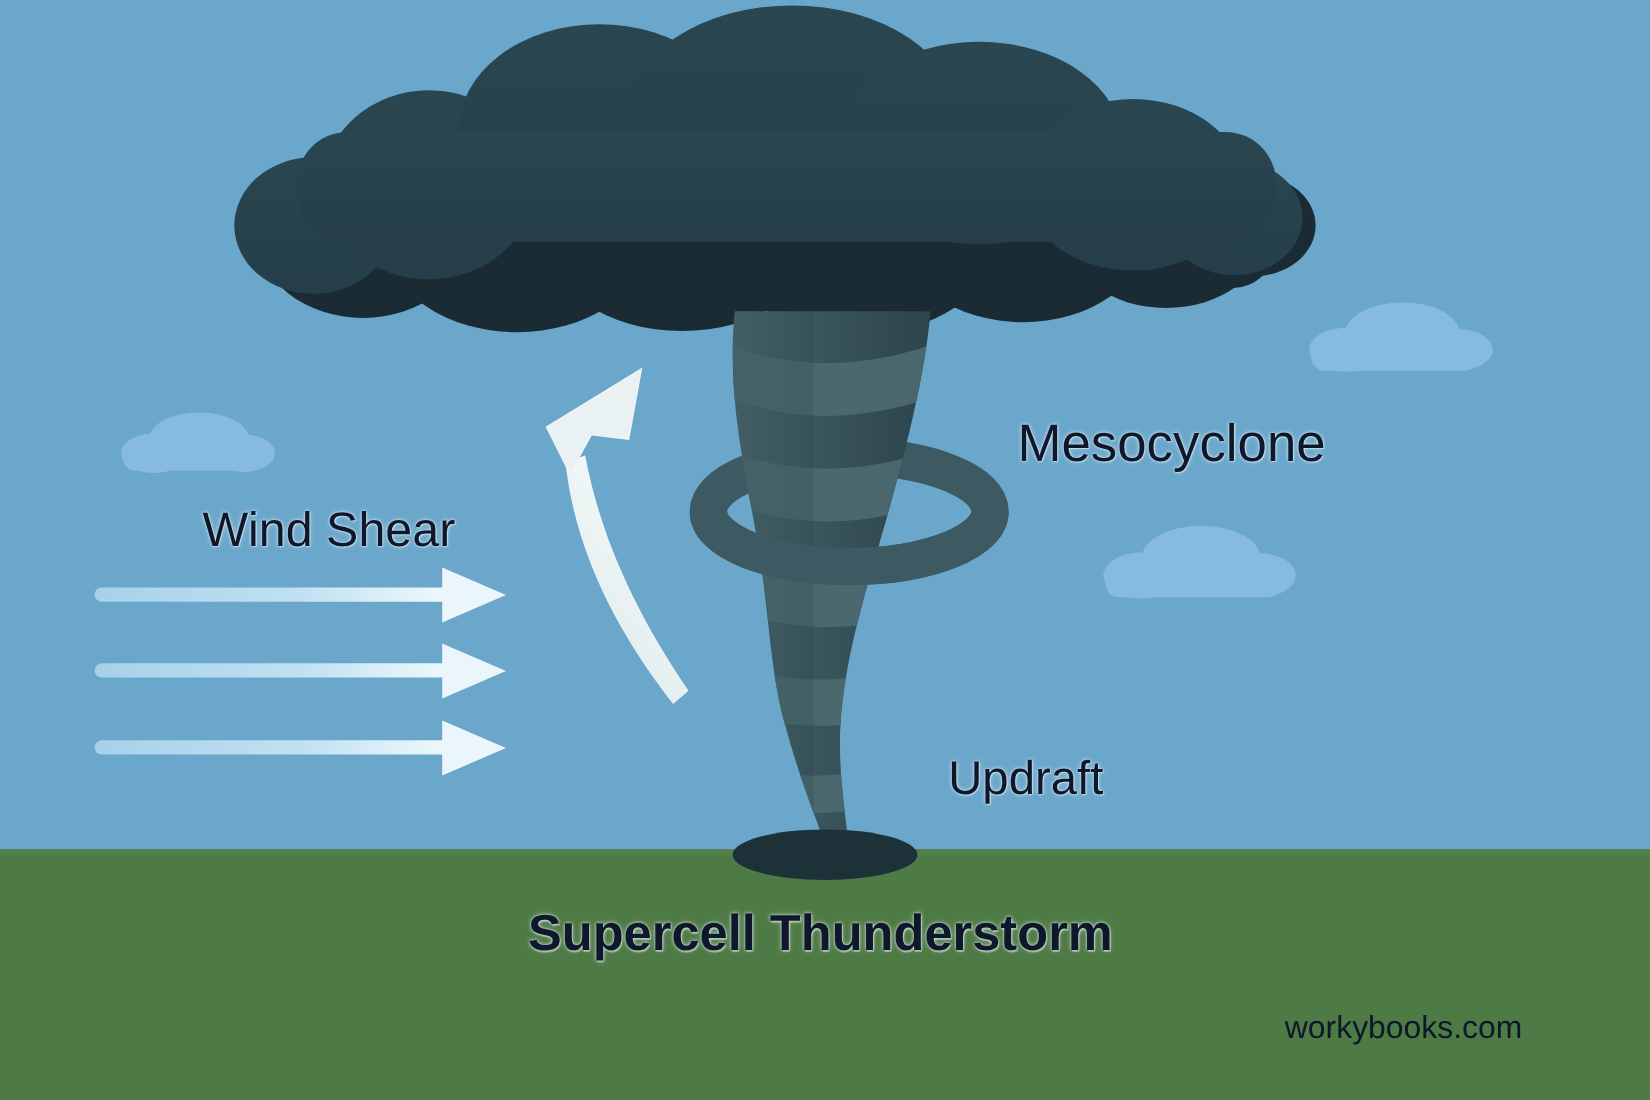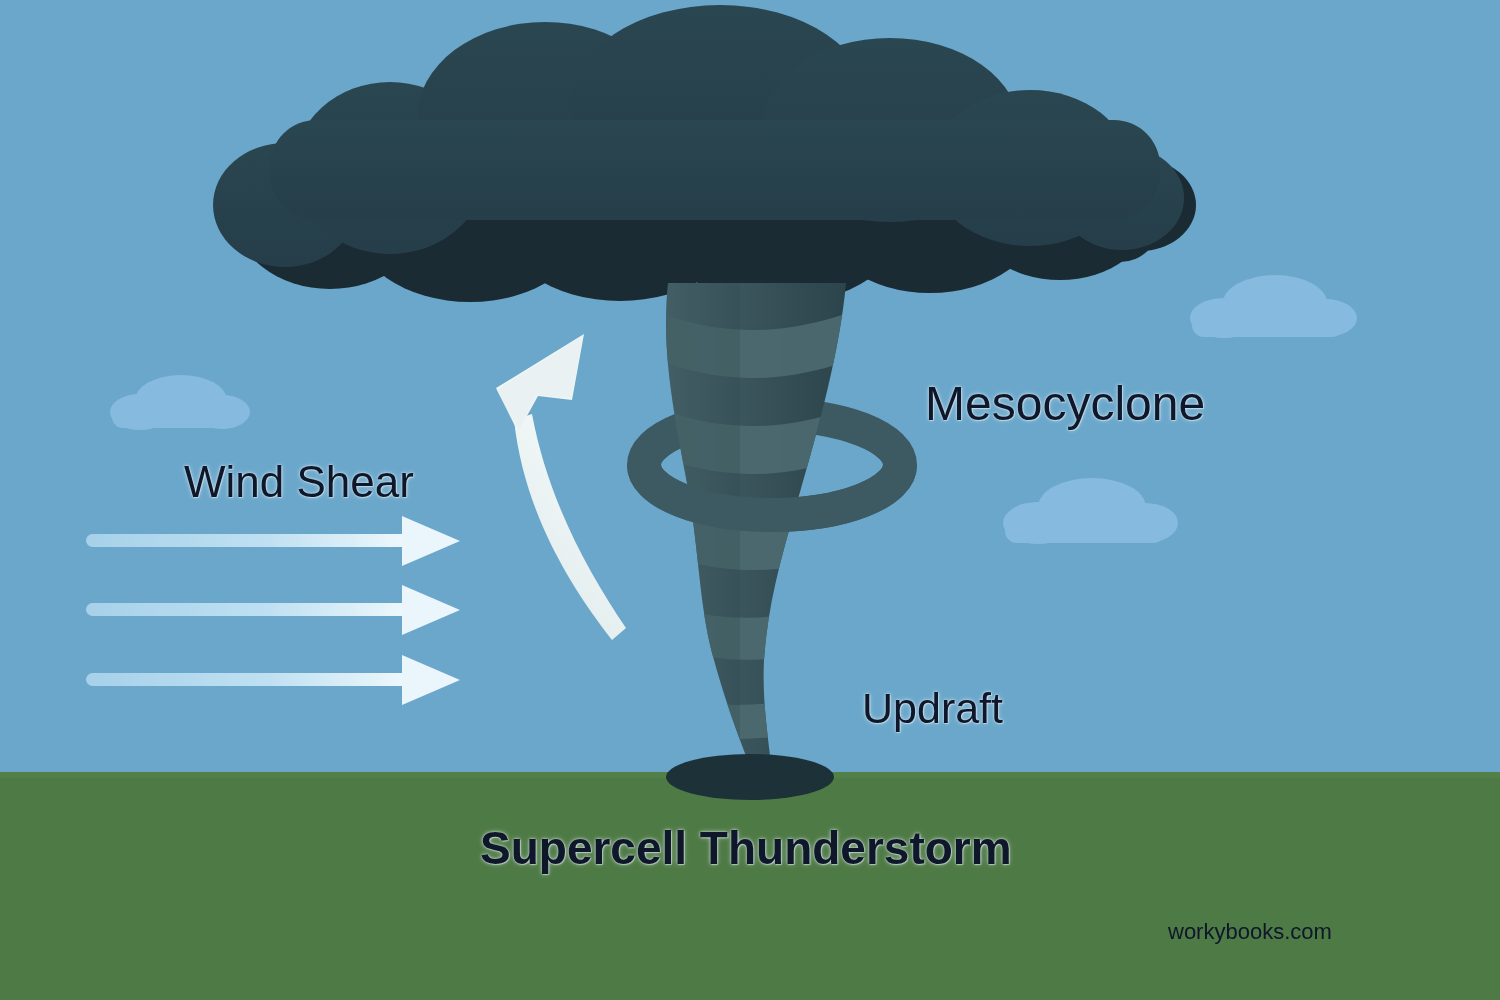--- a/index.html
+++ b/index.html
@@ -22,21 +22,21 @@
     text-shadow:
       0 0 2px rgba(235,245,250,.85),
       0 0 5px rgba(235,245,250,.55),
       1px 1px 0 rgba(235,245,250,.35);
   }
   #lbl-mesocyclone{left:925px;top:378px;font-size:48px;}
   #lbl-windshear{left:184px;top:458px;font-size:44px;}
   #lbl-updraft{left:497px;top:650px;font-size:44px;}
   #lbl-condensation{left:862px;top:592px;font-size:43px;}
   #lbl-supercell{left:440px;top:824px;font-size:46px;font-weight:700;margin-left:40px;}
-  #lbl-watermark{left:1168px;top:920px;font-size:22px;text-shadow:none;}
+  #lbl-watermark{left:1168px;top:920px;font-size:29px;text-shadow:none;}
 </style>
 </head>
 <body>
 
 <div id="stage">
 
   <svg id="scene" viewBox="0 0 1500 1000" xmlns="http://www.w3.org/2000/svg">
     <defs>
       <linearGradient id="gradShear" x1="0" y1="0" x2="1" y2="0">
         <stop offset="0" stop-color="#a6d1e9"></stop>

